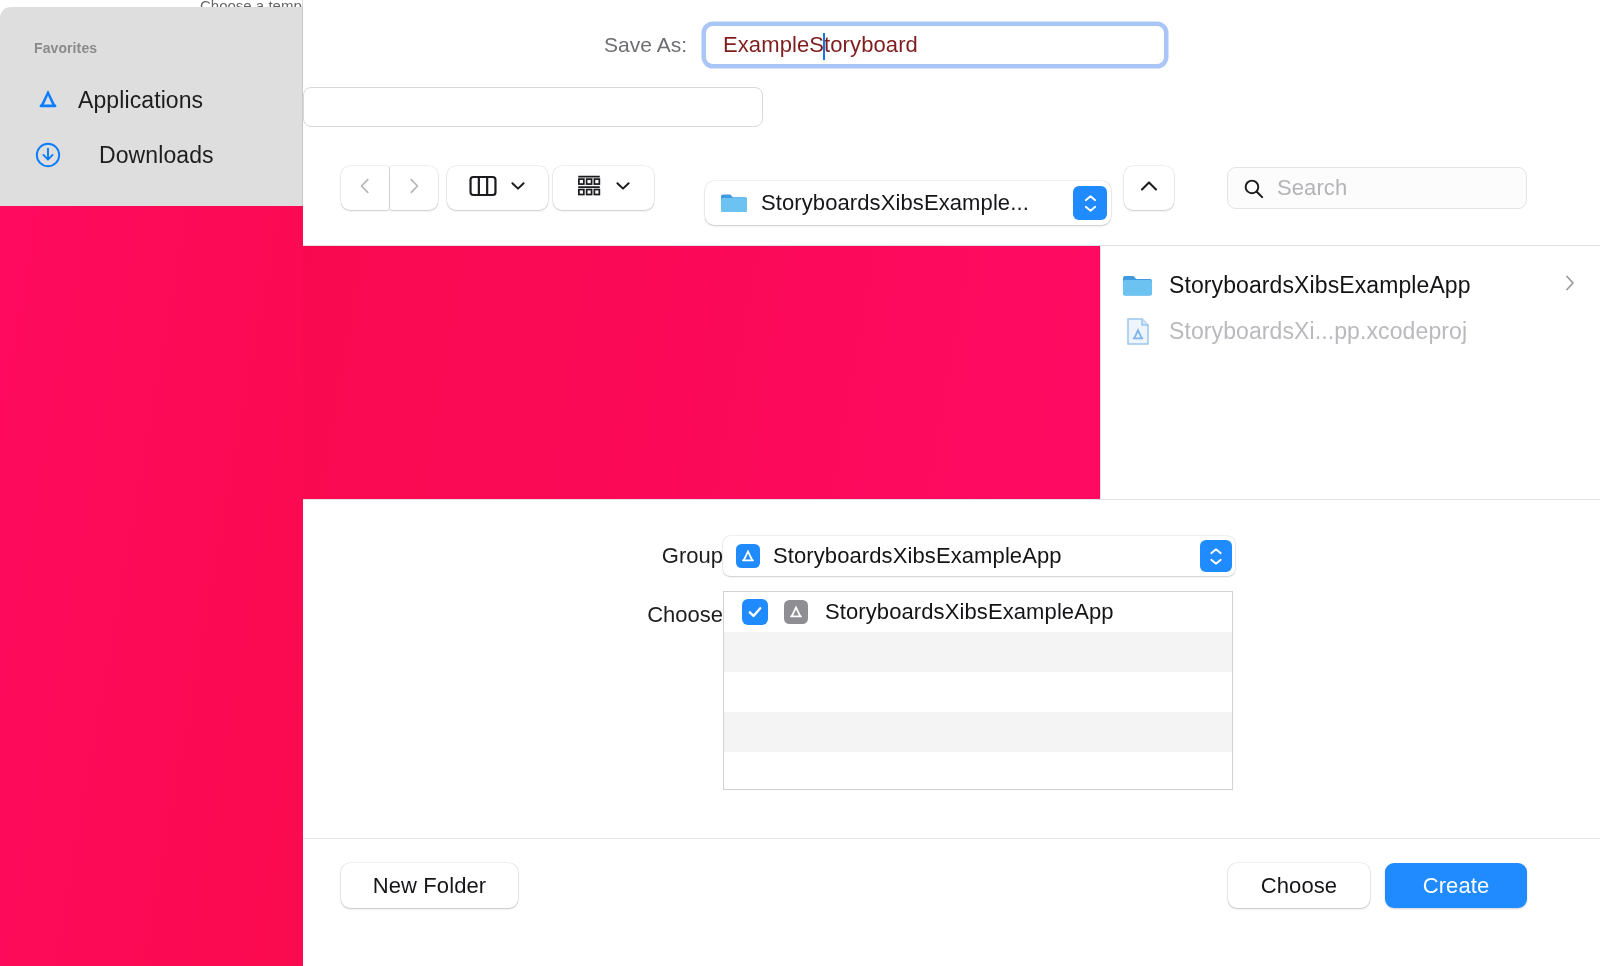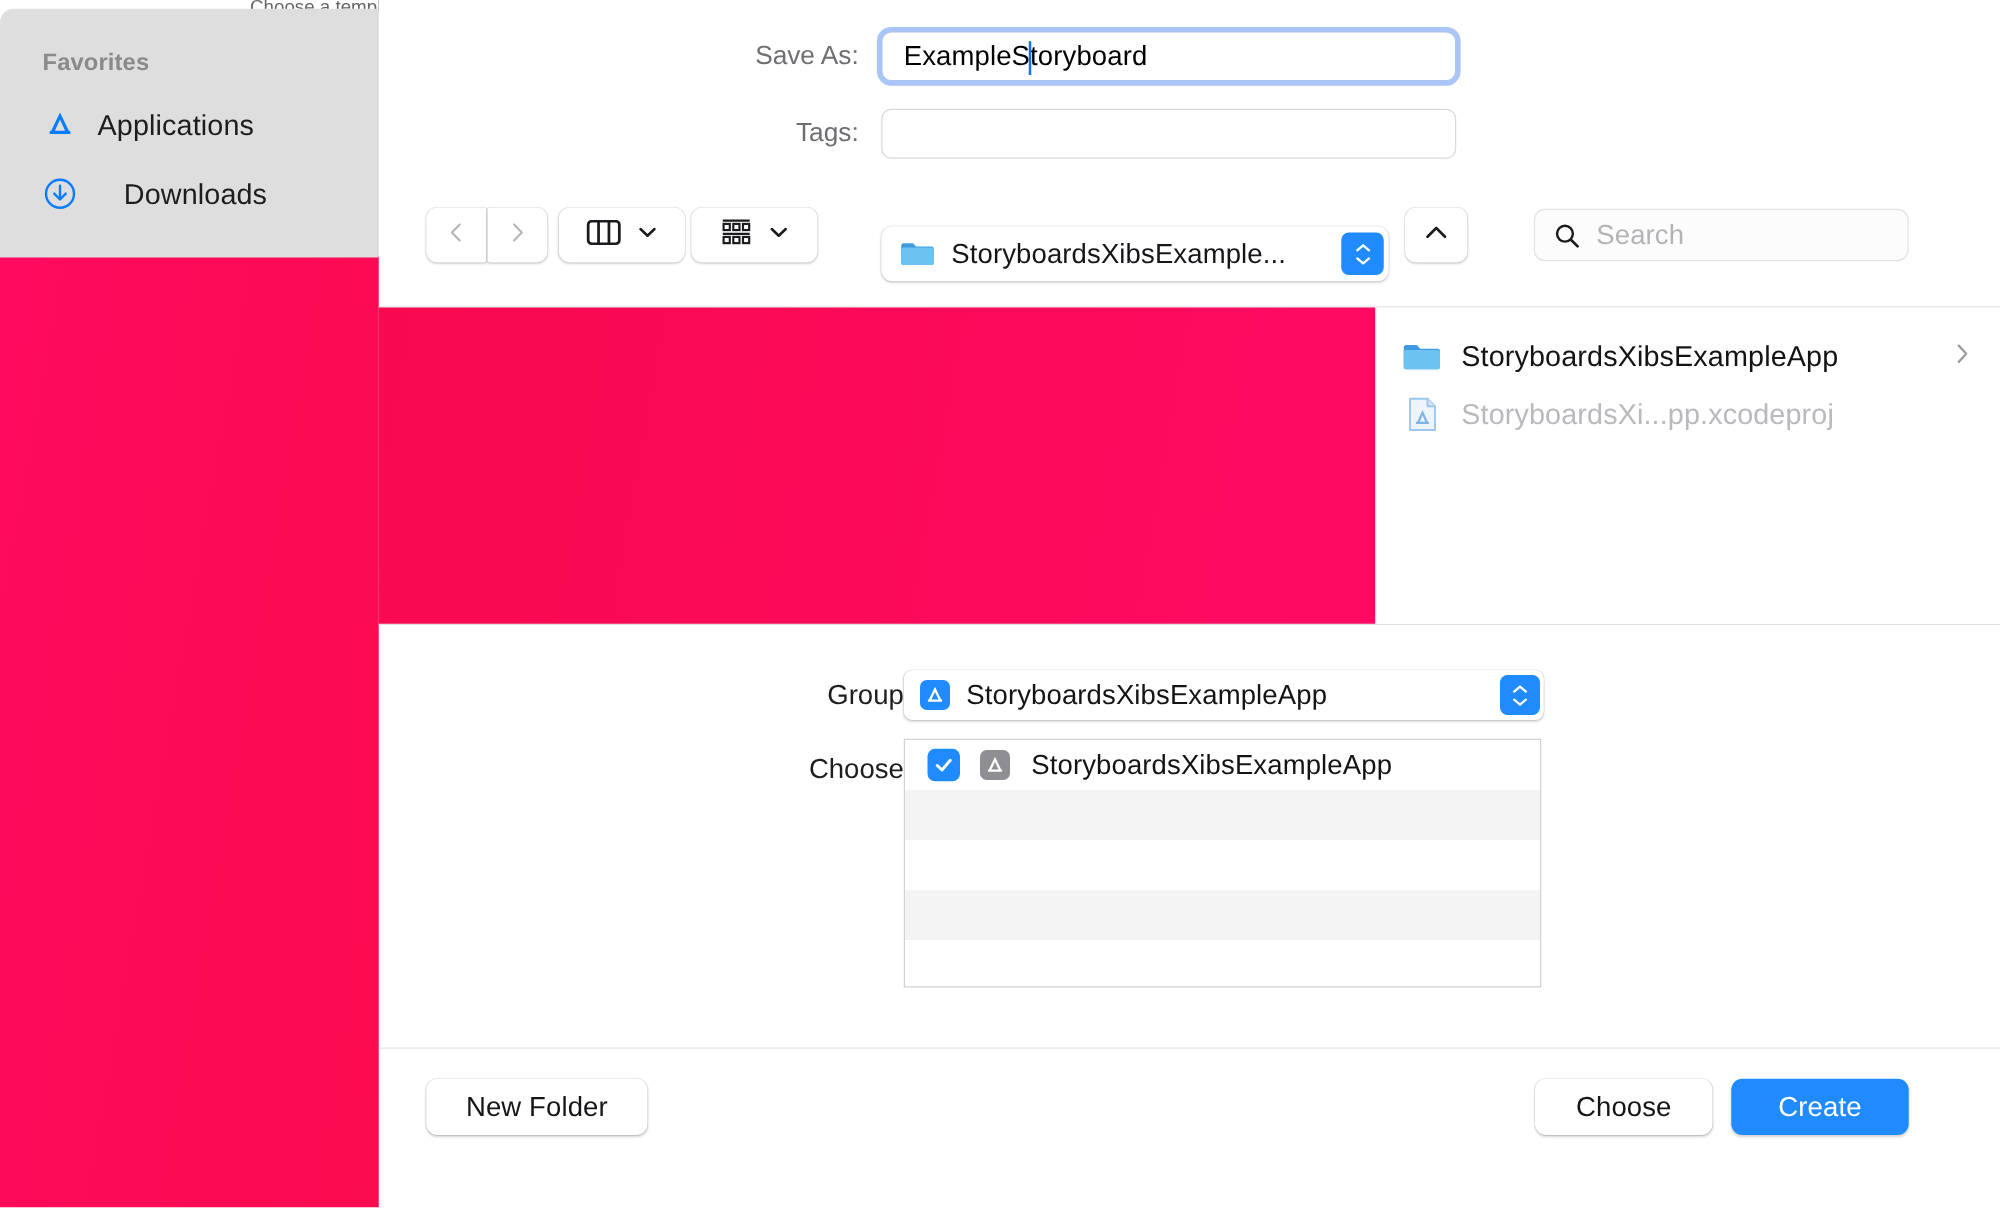--- a/index.html
+++ b/index.html
@@ -45,21 +45,21 @@
     width: 303px; height: 199px;
     background: #dedede;
     border-top-left-radius: 11px;
     border-right: 1px solid #c9c9c9;
     box-sizing: border-box;
   }
 
   .sidebar-title {
     position: absolute;
     left: 34px; top: 33px;
-    font-size: 19px;
+    font-size: 14px;
     font-weight: bold;
     color: #8a8a8d;
     letter-spacing: 0.1px;
   }
 
   .sidebar-item {
     position: absolute;
     left: 34px;
     display: flex;
     align-items: center;
@@ -113,21 +113,21 @@
     border: 1.5px solid #a8c4f0;
     box-shadow: 0 0 0 3.5px rgba(100,150,240,0.55);
   }
   .text-field.plain {
     border: 1px solid #d9d9dd;
     height: 40px;
   }
 
   .tf-value {
     font-size: 22px;
-    color: #000000;
+    color: #7f1d1d;
     padding-left: 17px;
     letter-spacing: 0.1px;
     white-space: nowrap;
   }
 
   .caret {
     position: absolute;
     left: 117px; top: 7px;
     width: 2px; height: 27px;
     background: #1473e6;
@@ -407,21 +407,20 @@
 
     <div class="field-row save-as">
       <div class="field-label">Save As:</div>
       <div class="text-field focused">
         <span class="tf-value">ExampleStoryboard</span>
         <span class="caret"></span>
       </div>
     </div>
 
     <div class="field-row tags">
-      <div class="field-label">Tags:</div>
       <div class="text-field plain">
         <span class="tf-value"></span>
       </div>
     </div>
 
     <div class="toolbar">
 
       <div class="tb-btn nav-back">
         <span>
           <svg viewBox="0 0 24 24" width="22" height="22">

